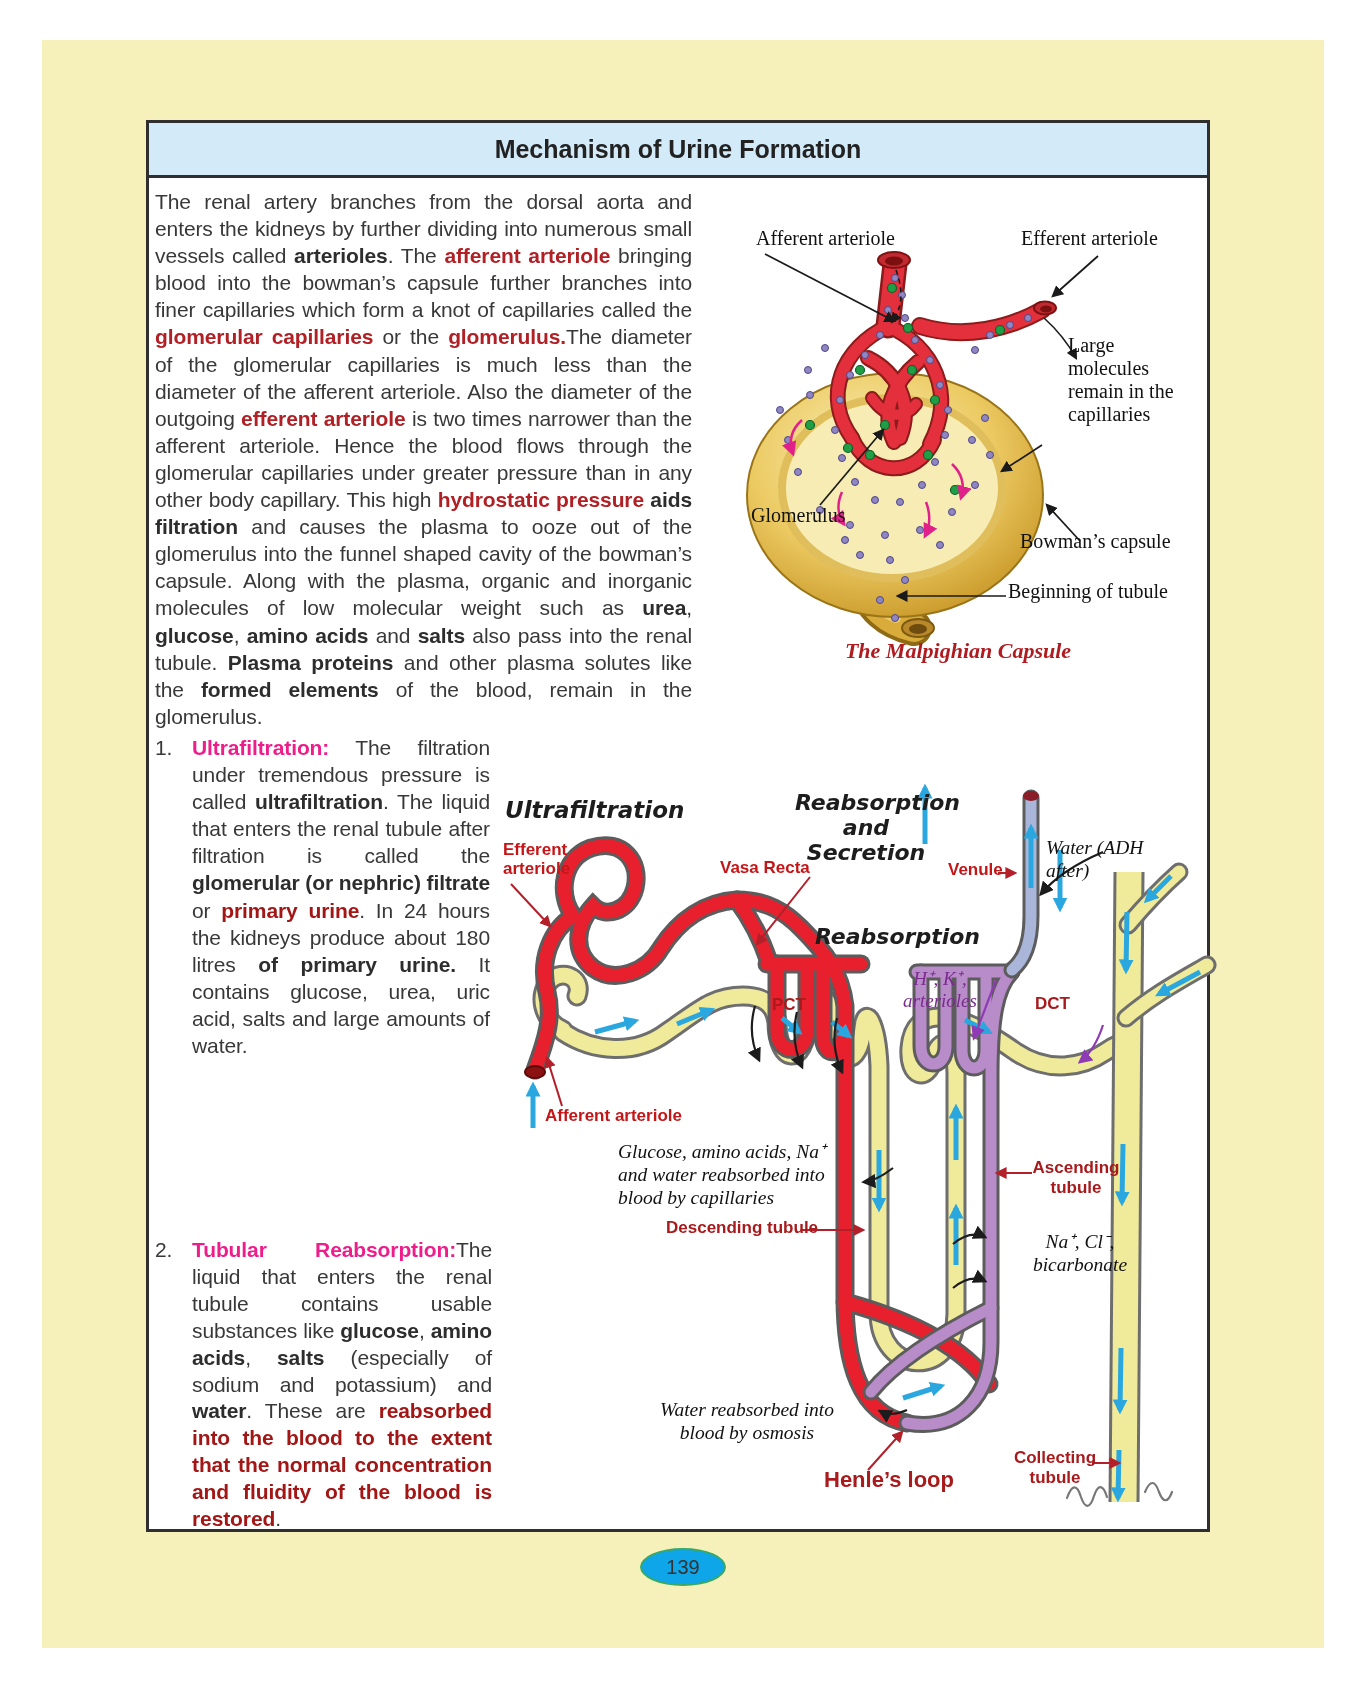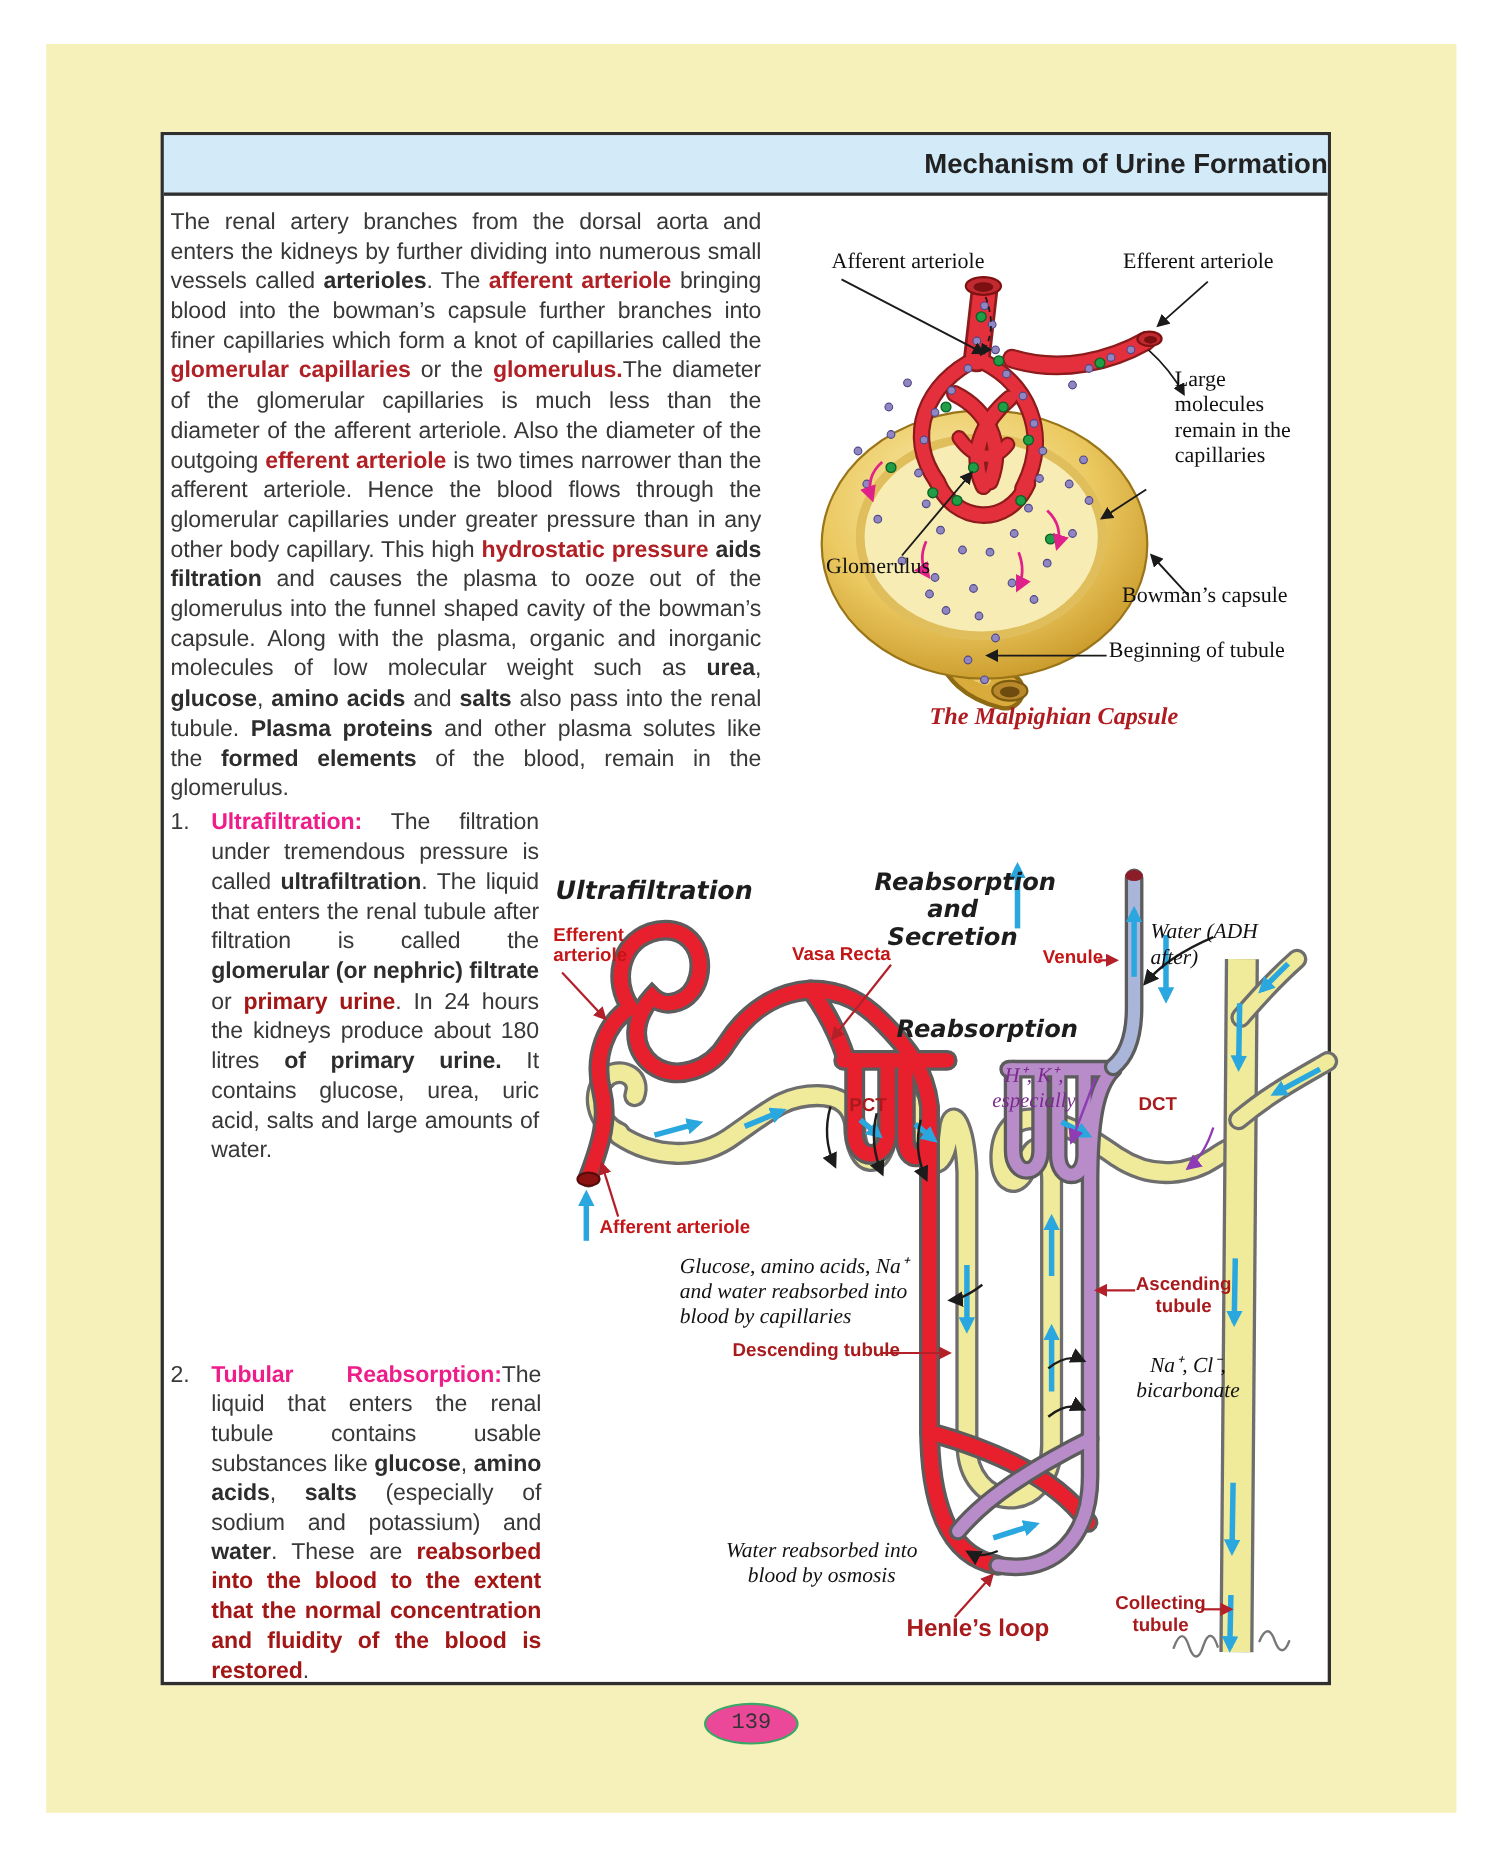--- a/index.html
+++ b/index.html
@@ -3,39 +3,39 @@
 <meta charset="utf-8">
 <style>
   html,body{margin:0;padding:0;background:#fff;}
   #page{position:relative;width:1366px;height:1690px;background:#ffffff;overflow:hidden;
         font-family:"Liberation Sans",sans-serif;}
   #paper{position:absolute;left:42px;top:40px;width:1282px;height:1608px;background:#f6f1ba;}
   #content-box{position:absolute;left:146px;top:120px;width:1064px;height:1412px;background:#ffffff;
         border:3px solid #2f2f2f;box-sizing:border-box;}
   #title-bar{position:absolute;left:0;top:0;width:100%;height:55px;background:#d3eaf8;
         border-bottom:3px solid #2f2f2f;box-sizing:border-box;}
-  #title-bar .t{display:block;text-align:right;line-height:52px;font-size:25px;font-weight:bold;color:#222;}
+  #title-bar .t{display:block;text-align:center;line-height:52px;font-size:25px;font-weight:bold;color:#222;}
   .jtext{position:absolute;text-align:justify;font-size:21px;line-height:27.1px;color:#383838;letter-spacing:-0.1px;}
   .seg-b{font-weight:700;color:#2d2d2d;}
   .seg-r{font-weight:700;color:#b02025;}
   .seg-m{font-weight:700;color:#ee1d8a;}
   .seg-dr{font-weight:700;color:#a31616;}
   .num{position:absolute;left:-37px;font-weight:400;color:#383838;}
   .spacer{float:right;width:202px;height:226px;margin-top:55px;}
   .lb{position:absolute;white-space:normal;}
   .hand{font-family:"DejaVu Sans",sans-serif;font-weight:bold;font-style:italic;color:#1d1d1d;}
   .serif-i{font-family:"Liberation Serif",serif;font-style:italic;font-size:19.5px;color:#111;line-height:23px;}
   .serif-l{font-family:"Liberation Serif",serif;font-size:20px;color:#111;line-height:23px;}
   .red-lb{color:#c41517;font-weight:bold;font-size:17px;line-height:19px;}
   .dred-lb{color:#a81a1c;font-weight:bold;font-size:17px;line-height:20px;}
   .purple-lb{font-family:"Liberation Serif",serif;font-style:italic;font-size:19px;color:#7b2a8e;line-height:22px;}
   .caption{font-family:"Liberation Serif",serif;font-style:italic;font-weight:bold;font-size:22px;color:#b01b20;text-align:center;}
-  #page-num{position:absolute;left:640px;top:1548px;width:82px;height:34px;background:#ec4899;
+  #page-num{position:absolute;left:640px;top:1548px;width:82px;height:34px;background:#0ea5e9;
         border:2px solid #3aa865;border-radius:50%;text-align:center;line-height:34px;
-        font-size:20px;color:#333;font-family:Liberation Mono, monospace;}
+        font-size:20px;color:#333;}
   svg{position:absolute;overflow:visible;}
   .ctr{text-align:center;}
 </style>
 </head>
 <body>
 
 <div id="page">
   <div id="paper"></div>
 
   <div id="content-box">
@@ -329,21 +329,21 @@
     </g>
   </svg>
 
   <div class="lb hand" style="left:505px;top:797px;font-size:23px;white-space:nowrap;">Ultrafiltration</div>
   <div class="lb hand ctr" style="left:795px;top:790px;width:142px;font-size:22px;line-height:25px;">Reabsorption and Secretion</div>
   <div class="lb hand" style="left:815px;top:924px;font-size:22px;white-space:nowrap;">Reabsorption</div>
   <div class="lb serif-i" style="left:1046px;top:836px;width:104px;">Water (ADH after)</div>
   <div class="lb red-lb" style="left:503px;top:840px;width:64px;">Efferent arteriole</div>
   <div class="lb red-lb" style="left:720px;top:858px;white-space:nowrap;">Vasa Recta</div>
   <div class="lb red-lb" style="left:948px;top:860px;white-space:nowrap;">Venule</div>
-  <div class="lb purple-lb ctr" style="left:898px;top:968px;width:84px;">H⁺, K⁺, especially</div>
+  <div class="lb purple-lb ctr" style="left:898px;top:968px;width:84px;">H⁺, K⁺, arterioles</div>
   <div class="lb dred-lb" style="left:772px;top:995px;">PCT</div>
   <div class="lb dred-lb" style="left:1035px;top:994px;">DCT</div>
   <div class="lb red-lb" style="left:545px;top:1106px;white-space:nowrap;">Afferent arteriole</div>
   <div class="lb serif-i" style="left:618px;top:1140px;width:216px;">Glucose, amino acids, Na⁺ and water reabsorbed into blood by capillaries</div>
   <div class="lb dred-lb" style="left:666px;top:1218px;white-space:nowrap;">Descending tubule</div>
   <div class="lb dred-lb ctr" style="left:1032px;top:1158px;width:88px;">Ascending tubule</div>
   <div class="lb serif-i ctr" style="left:1022px;top:1230px;width:116px;">Na⁺, Cl⁻, bicarbonate</div>
   <div class="lb serif-i ctr" style="left:652px;top:1398px;width:190px;">Water reabsorbed into blood by osmosis</div>
   <div class="lb dred-lb" style="left:824px;top:1470px;font-size:22px;white-space:nowrap;">Henle’s loop</div>
   <div class="lb dred-lb ctr" style="left:1013px;top:1448px;width:84px;">Collecting tubule</div>

